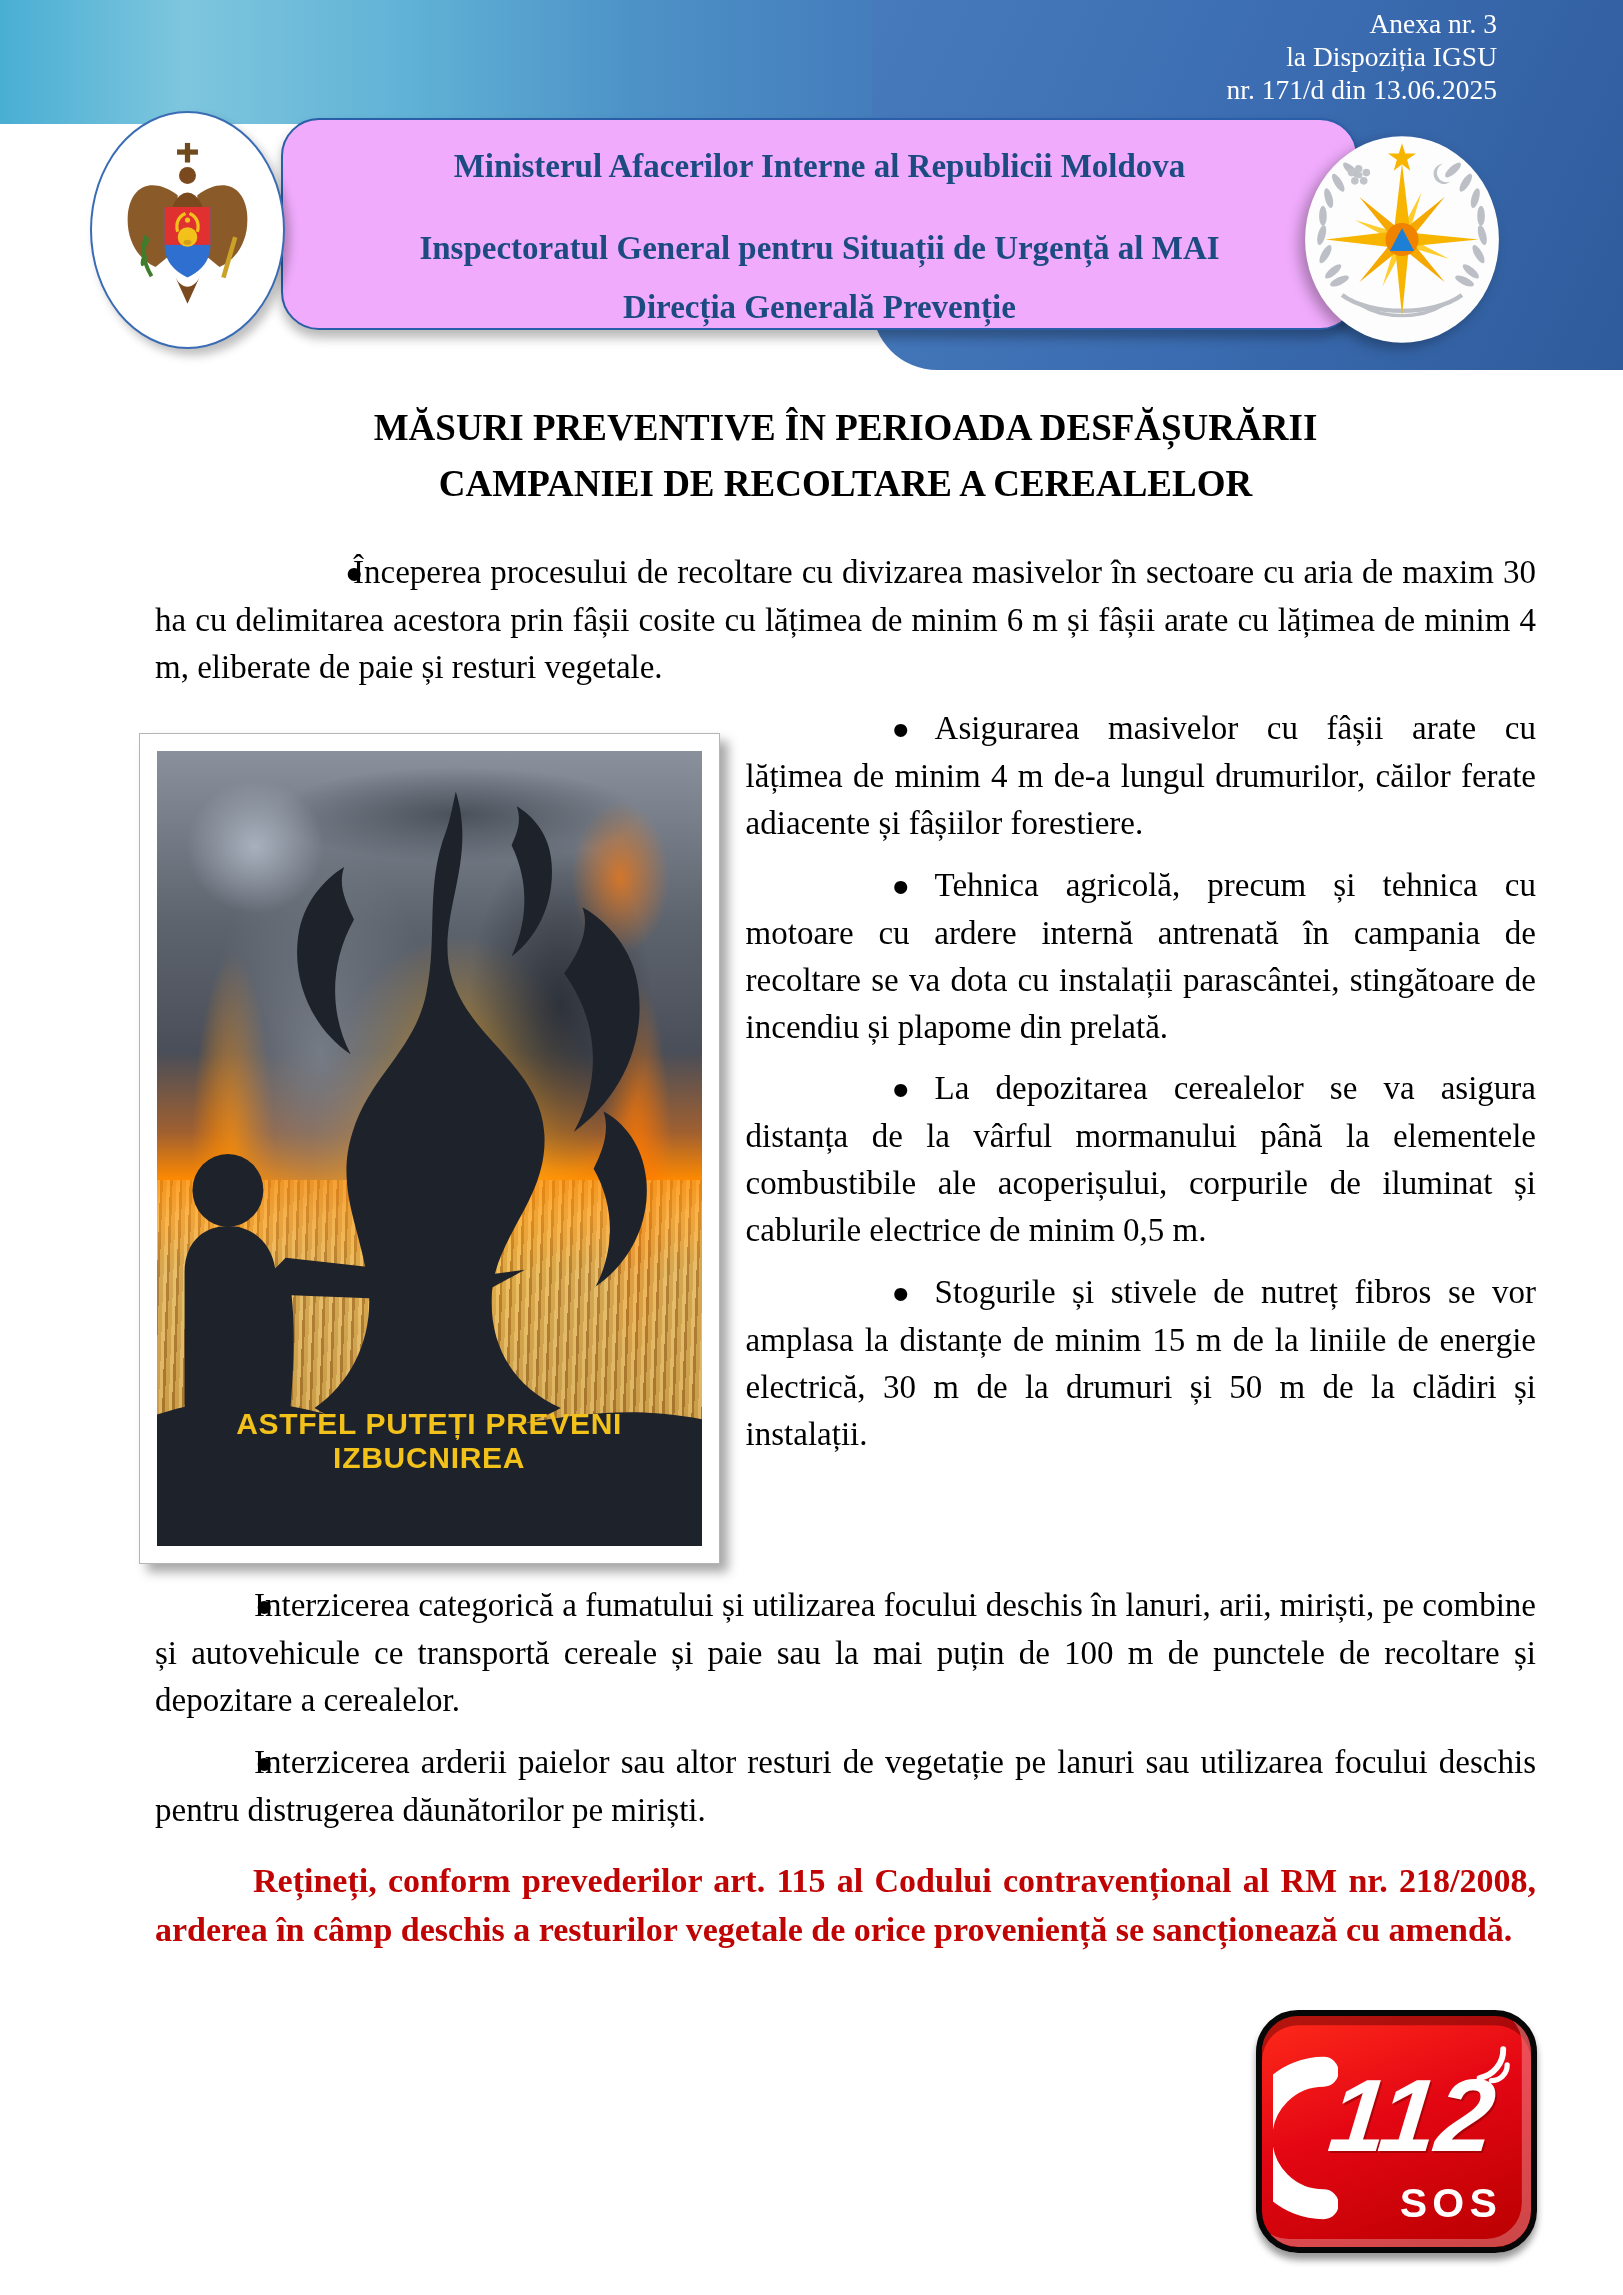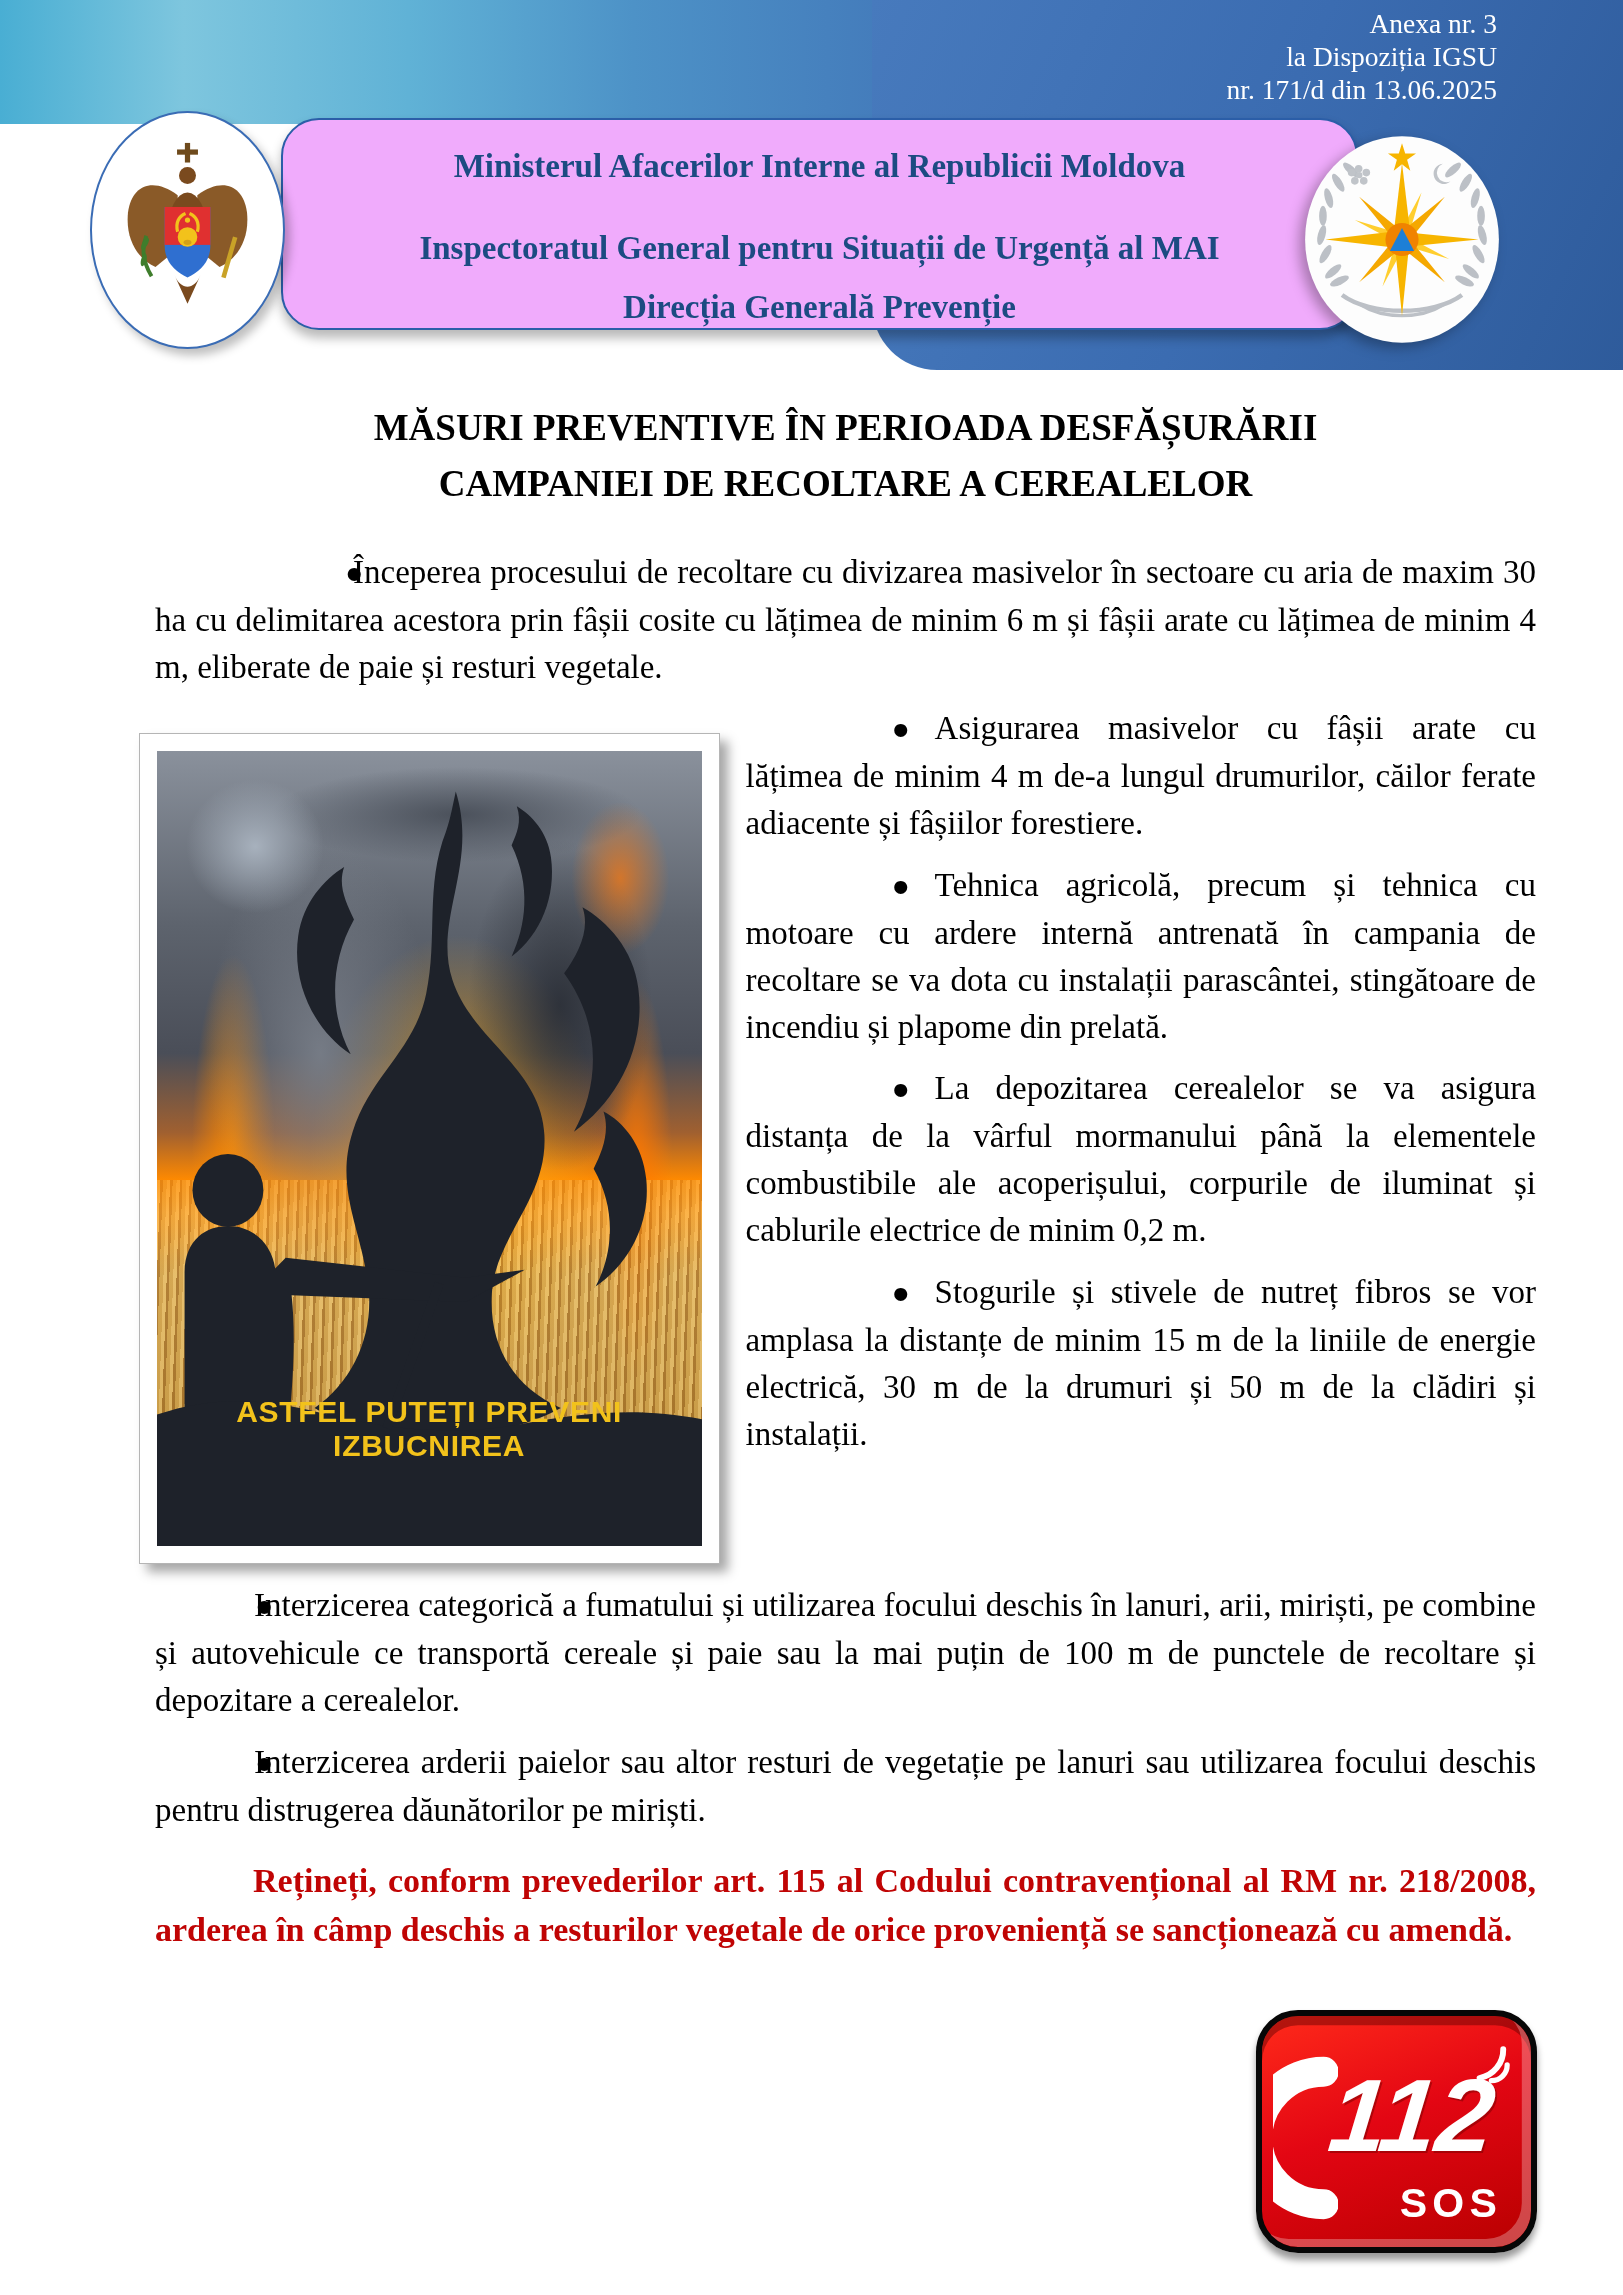--- a/index.html
+++ b/index.html
@@ -60,21 +60,21 @@
       linear-gradient(180deg,#8a919c 0%,#5d636d 22%,#4a4e58 38%,#a06030 48%,
                       #ff8a00 54%,#ffb347 58%,#d7a352 64%,#c69548 75%,#b68434 88%,#a2752a 100%);}
   .wheat{position:absolute;left:0;right:0;bottom:0;height:46%;
      background:
       linear-gradient(180deg, rgba(255,145,20,.55) 0%, rgba(255,145,20,0) 26%),
       repeating-linear-gradient(92deg, rgba(247,215,130,.55) 0 3.3px,
                    rgba(146,96,28,.5) 3.3px 5.9px, rgba(214,173,84,.55) 5.9px 9.8px);}
   .sil{position:absolute;left:0;top:0;width:100%;height:100%;}
   .cap{position:absolute;left:0;right:0;text-align:center;color:#f2c21b;
        font-family:"Liberation Sans",sans-serif;font-weight:bold;font-size:30px;letter-spacing:0.7px;}
-  .cap1{bottom:83px;}
+  .cap1{bottom:71px;}
   .cap2{bottom:26px;}
 
   
   .banner{position:absolute;left:139px;top:2066px;width:1178px;height:126px;
           background:linear-gradient(180deg,#e01212 0%,#c40404 100%);
           border:9.2px solid #070707;border-radius:31px;box-sizing:border-box;z-index:6;
           display:flex;align-items:center;}
   .banner-text{color:#ffffff;font-family:"Liberation Sans",sans-serif;font-weight:bold;
           font-size:58px;padding-left:29px;white-space:nowrap;}
   .badge{position:absolute;left:1256px;top:2010px;width:281px;height:243px;
@@ -201,21 +201,21 @@
             <path d="M0 985 C90 955 170 962 260 985 C370 1012 470 1015 560 998 C660 980 740 975 830 992 L830 1180 L0 1180 Z"></path>
             <path d="M430 790 L350 1005" stroke="#1e222a" stroke-width="14"></path>
           </g>
         </svg>
         <div class="cap cap1">ASTFEL PUTEȚI PREVENI IZBUCNIREA</div>
       </div>
     </div>
 
     <p class="para colp"><span class="blt">●</span><span>Asigurarea masivelor cu fâșii arate cu lățimea de minim 4 m de-a lungul drumurilor, căilor ferate adiacente și fâșiilor forestiere.</span></p>
     <p class="para colp"><span class="blt">●</span><span>Tehnica agricolă, precum și tehnica cu motoare cu ardere internă antrenată în campania de recoltare se va dota cu instalații parascântei, stingătoare de incendiu și plapome din prelată.</span></p>
-    <p class="para colp"><span class="blt">●</span><span>La depozitarea cerealelor se va asigura distanța de la vârful mormanului până la elementele combustibile ale acoperișului, corpurile de iluminat și cablurile electrice de minim 0,2 m.</span></p>
+    <p class="para colp"><span class="blt">●</span><span>La depozitarea cerealelor se va asigura distanța de la vârful mormanului până la elementele combustibile ale acoperișului, corpurile de iluminat și cablurile electrice de minim 0,5 m.</span></p>
     <p class="para colp"><span class="blt">●</span><span>Stogurile și stivele de nutreț fibros se vor amplasa la distanțe de minim 15 m de la liniile de energie electrică, 30 m de la drumuri și 50 m de la clădiri și instalații.</span></p>
 
     <p class="para full"><span class="blt">●</span><span>Interzicerea categorică a fumatului și utilizarea focului deschis în lanuri, arii, miriști, pe combine și autovehicule ce transportă cereale și paie sau la mai puțin de 100 m de punctele de recoltare și depozitare a cerealelor.</span></p>
     <p class="para full"><span class="blt">●</span><span>Interzicerea arderii paielor sau altor resturi de vegetație pe lanuri sau utilizarea focului deschis pentru distrugerea dăunătorilor pe miriști.</span></p>
 
     <p class="para warn">Rețineți, conform prevederilor art. 115 al Codului contravențional al RM nr. 218/2008, arderea în câmp deschis a resturilor vegetale de orice proveniență se sancționează cu amendă.</p>
   </div>
 
 
   <div class="badge">

